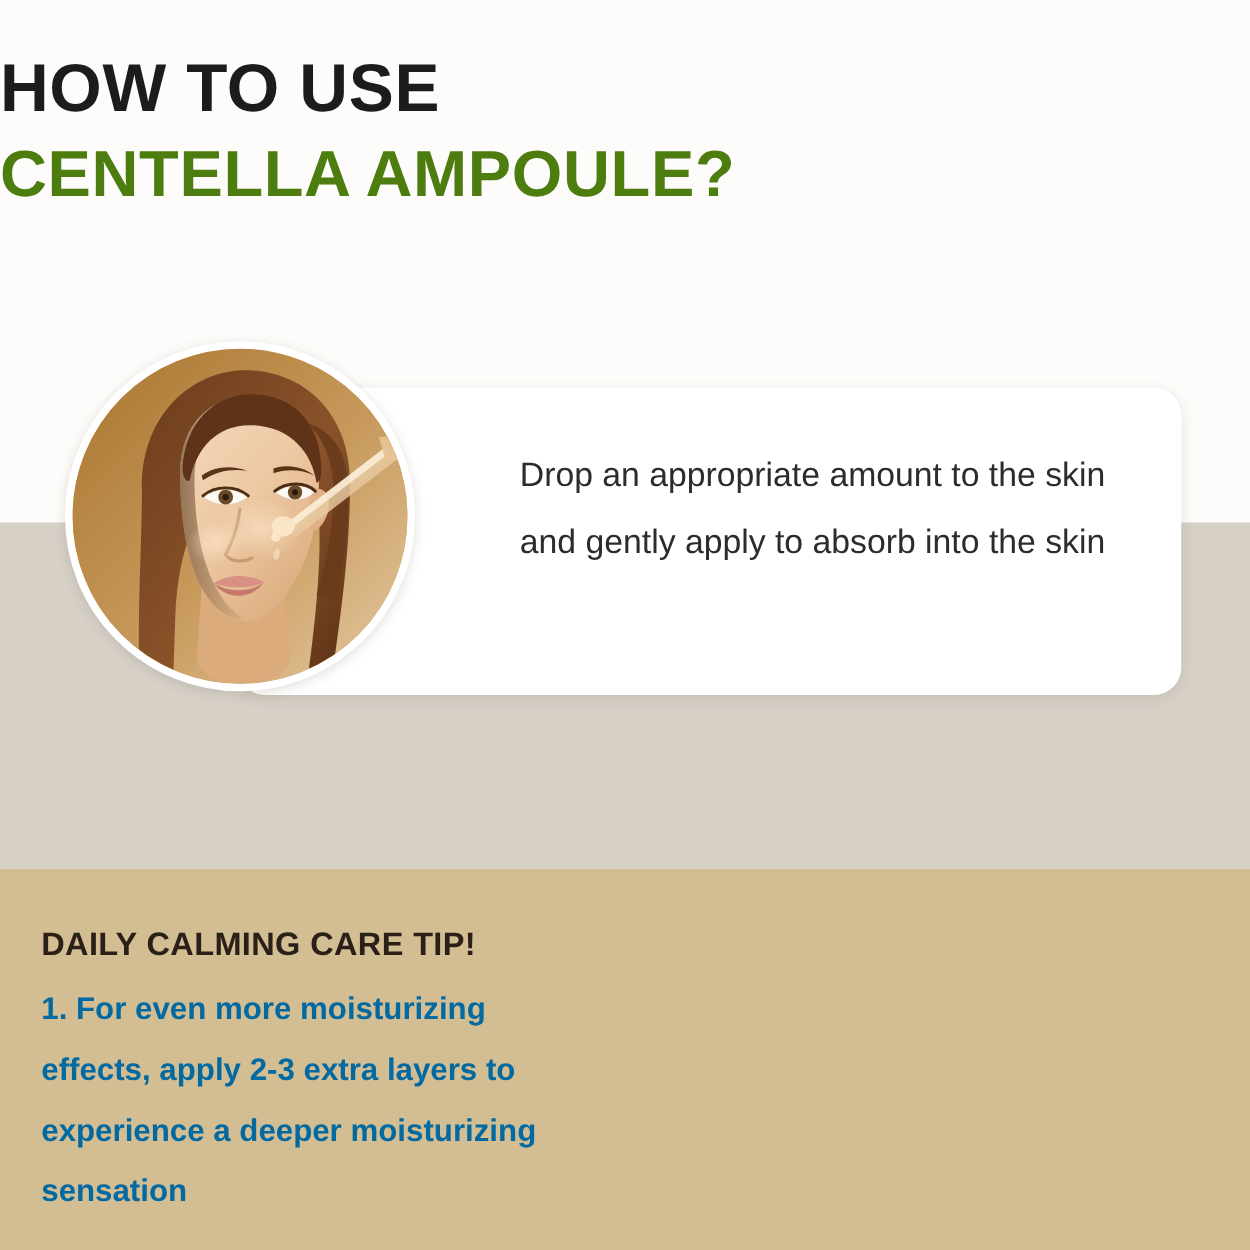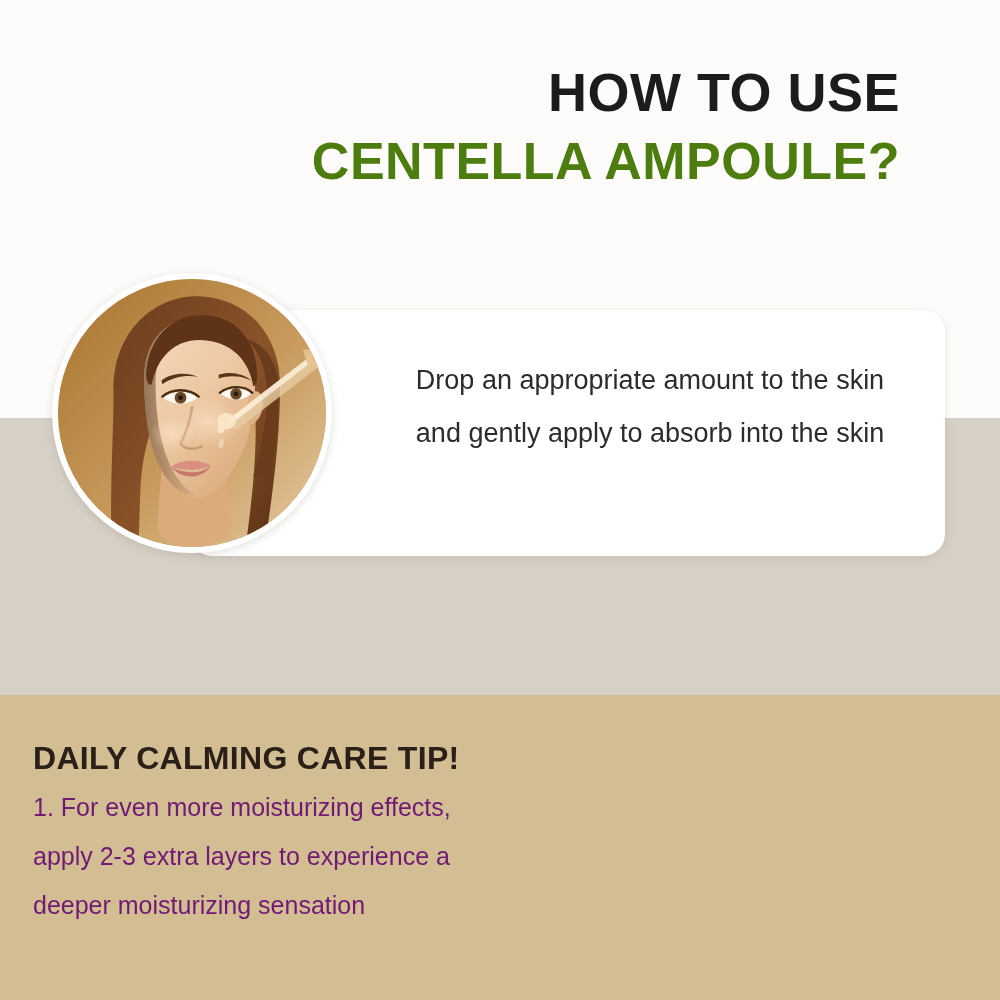--- a/index.html
+++ b/index.html
@@ -40,24 +40,24 @@
   }
   .band-tan {
     top: 695px;
     height: 305px;
     background: #d3bd93;
   }
 
   
   .headline-wrap {
     position: absolute;
-    top: 64px;
+    top: 43px;
     left: 0;
     width: 900px;
-    text-align: right;
+    text-align: left;
   }
   .headline-main {
     font-size: 54px;
     font-weight: 700;
     letter-spacing: 0.5px;
     color: #1c1c1c;
     line-height: 1.04;
     margin: 0;
   }
   .headline-sub {
@@ -123,38 +123,38 @@
     position: absolute;
     left: 0;
     top: 695px;
     width: 1000px;
     height: 305px;
   }
   .tip-heading {
     position: absolute;
     left: 33px;
     top: 45px;
-    font-size: 32px;
+    font-size: 26px;
     font-weight: 700;
     letter-spacing: 0.3px;
     color: #2a2018;
   }
   .tip-columns {
     position: absolute;
     left: 0;
     top: 88px;
     width: 1000px;
     display: flex;
   }
   .tip-col {
     box-sizing: border-box;
     font-size: 25px;
     line-height: 1.95;
-    color: #701a75;
-    font-weight: 400;
+    color: #0369a1;
+    font-weight: 700;
   }
   .tip-col-1 {
     width: 500px;
     padding-left: 33px;
     padding-right: 22px;
   }
   .tip-col-2 {
     width: 500px;
     padding-left: 15px;
     padding-right: 5px;

